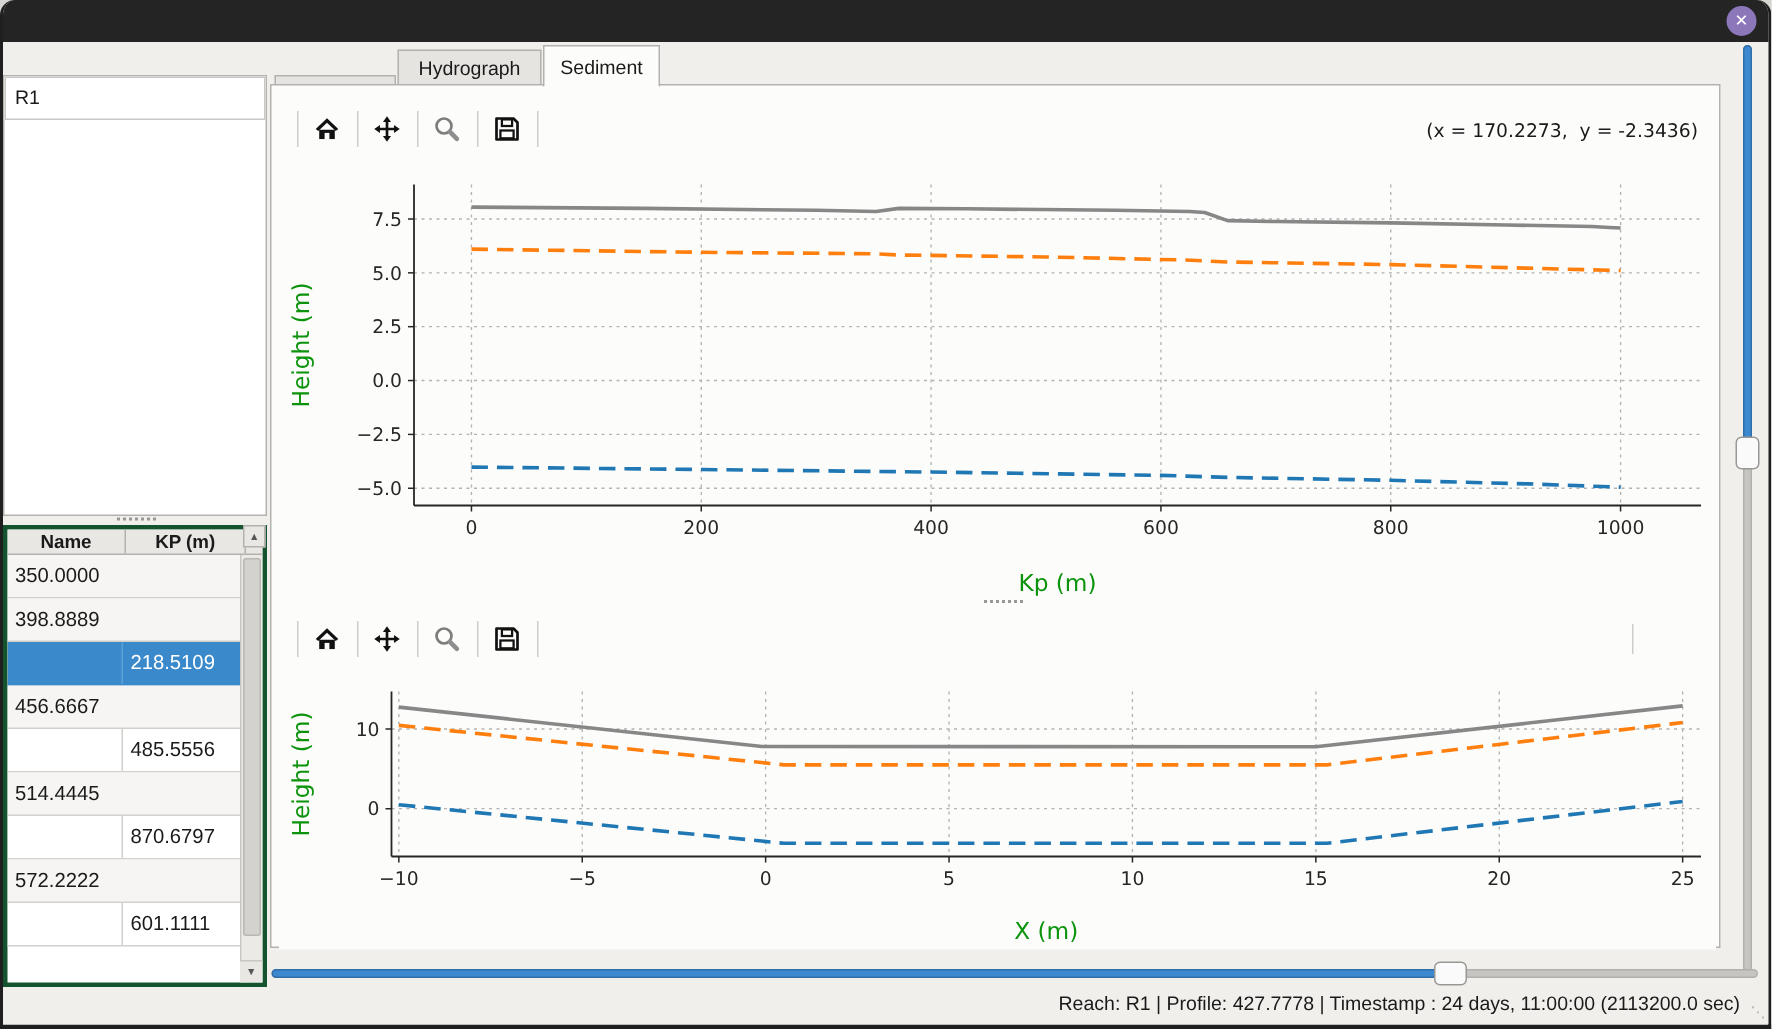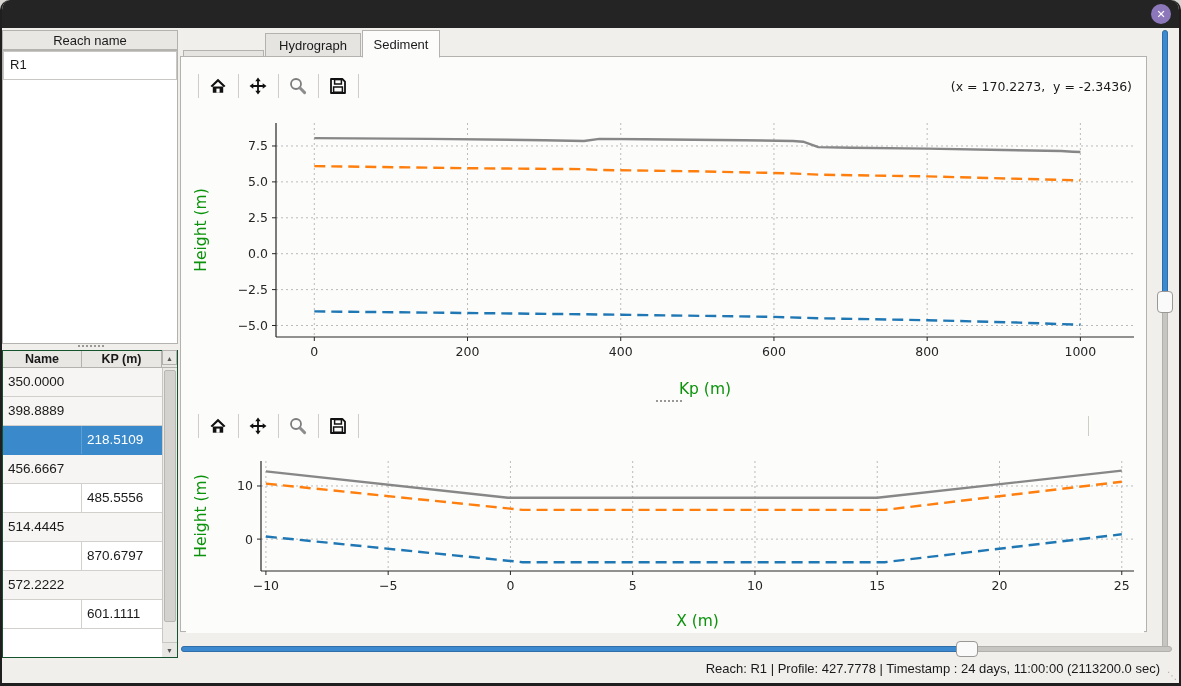--- a/index.html
+++ b/index.html
@@ -15,21 +15,21 @@
   .closebtn{position:absolute;right:10px;top:4px;width:20px;height:20px;border-radius:50%;
             background:#8d77bb;color:#fff;font-size:11px;line-height:20px;text-align:center;cursor:default;}
   
   .reach-header{position:absolute;left:0;top:30px;width:176px;height:20px;background:#e9e7e4;
                 border:1px solid #b4b2af;display:flex;align-items:center;justify-content:center;font-size:13px;}
   .reach-list{position:absolute;left:0;top:50px;width:176px;height:294px;background:#fff;border:1px solid #b4b2af;}
   .reach-item{height:29px;border:1px solid #c9c7c4;padding:5px 6px;font-size:13px;background:#fff;}
   .splitter{border-top:2px dotted #9a9896;width:26px;position:absolute;}
   .sp1{left:76px;top:345px;}
   
-  .ptable{position:absolute;left:0;top:350px;width:176px;height:308px;background:#fff;border:1px solid #14532d;overflow:hidden;}
+  .ptable{position:absolute;left:0;top:350px;width:176px;height:308px;background:#fff;border:3px solid #14532d;overflow:hidden;}
   .phead{display:flex;height:17px;background:#e9e7e4;border-bottom:1px solid #b4b2af;}
   .hcell{font-size:12.5px;font-weight:bold;text-align:center;line-height:16px;}
   .hcell.name{width:79px;border-right:1px solid #b4b2af;}
   .hcell.kp{width:80px;border-right:1px solid #b4b2af;}
   .pbody{margin-right:15px;}
   .trow{display:flex;height:29px;background:#fff;border-bottom:1px solid #d2d0cd;}
   .trow.alt{background:#f6f5f3;flex-direction:column;}
   .tcell{font-size:13.5px;line-height:28px;}
   .tcell.name{width:79px;border-right:1px solid #d2d0cd;}
   .tcell.kp{width:80px;padding-left:5px;}
@@ -72,21 +72,20 @@
 </style>
 </head>
 <body>
 
 <div class="win">
 
   <div class="titlebar">
     <span class="closebtn"><span>✕</span></span>
   </div>
 
-  <div class="reach-header">Reach name</div>
   <div class="reach-list">
     <div class="reach-item">R1</div>
   </div>
   <div class="splitter sp1"></div>
 
   <div class="ptable">
     <div class="phead">
       <div class="hcell name">Name</div>
       <div class="hcell kp">KP (m)</div>
     </div>

